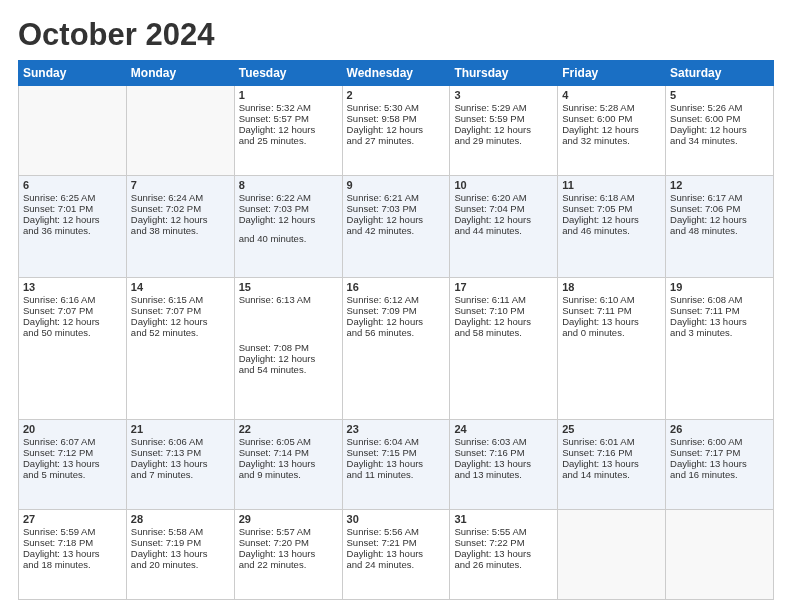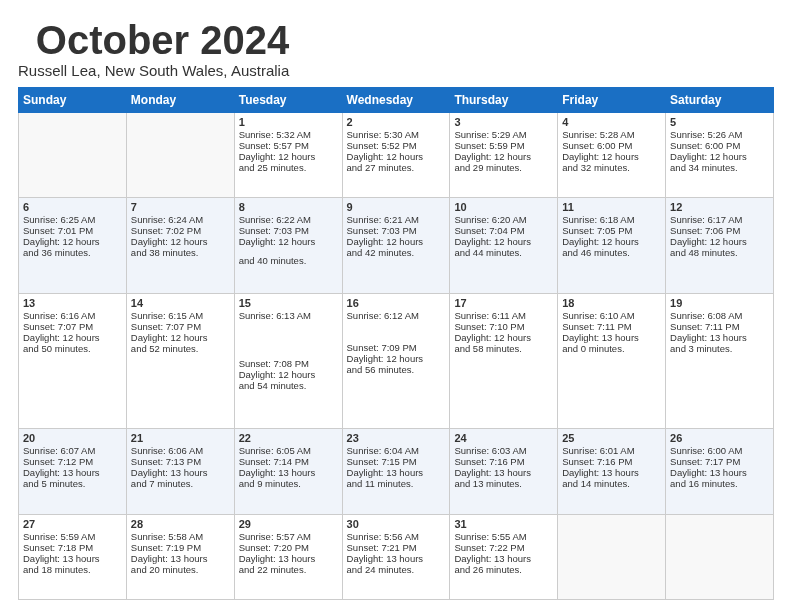--- a/index.html
+++ b/index.html
@@ -25,21 +25,21 @@
     }
     .logo {
       display: flex;
       flex-direction: column;
       align-items: flex-start;
     }
     .title-block {
       text-align: right;
     }
     .month-title {
-      font-size: 40px;
+      font-size: 31px;
       font-weight: bold;
       color: #333;
       line-height: 1.1;
     }
     .location {
       font-size: 15px;
       color: #333;
     }
     .calendar {
       flex: 1;
@@ -87,21 +87,20 @@
       height: 48px;
     }
   </style>
 </head>
 <body>
 
 <div class="page">
   <div class="header">
     <div class="title-block">
       <div class="month-title">October 2024</div>
-      <div class="location">Russell Lea, New South Wales, Australia</div>
     </div>
   </div>
 
   <div class="calendar">
     <table class="cal-table">
       <thead>
         <tr>
           <th>Sunday</th>
           <th>Monday</th>
           <th>Tuesday</th>
@@ -118,21 +117,21 @@
             <td>
               <span class="day-num">1</span>
               <span style="display: block;">Sunrise: 5:32 AM</span>
               <span style="display: block;">Sunset: 5:57 PM</span>
               <span style="display: block;">Daylight: 12 hours</span>
               <span style="display: block;">and 25 minutes.</span>
             </td>
             <td>
               <span class="day-num">2</span>
               <span style="display: block;">Sunrise: 5:30 AM</span>
-              <span style="display: block;">Sunset: 5:52 PM</span>
+              <span style="display: block;">Sunset: 9:58 PM</span>
               <span style="display: block;">Daylight: 12 hours</span>
               <span style="display: block;">and 27 minutes.</span>
             </td>
             <td>
               <span class="day-num">3</span>
               <span style="display: block;">Sunrise: 5:29 AM</span>
               <span style="display: block;">Sunset: 5:59 PM</span>
               <span style="display: block;">Daylight: 12 hours</span>
               <span style="display: block;">and 29 minutes.</span>
             </td>
@@ -220,21 +219,21 @@
             <td>
               <span class="day-num">15</span>
               <span style="display: block;">Sunrise: 6:13 AM</span>
               <span style="display: block; margin-top: 37px;">Sunset: 7:08 PM</span>
               <span style="display: block;">Daylight: 12 hours</span>
               <span style="display: block;">and 54 minutes.</span>
             </td>
             <td>
               <span class="day-num">16</span>
               <span style="display: block;">Sunrise: 6:12 AM</span>
-              <span style="display: block; margin-top: 21px;">Sunset: 7:09 PM</span>
+              <span style="display: block;">Sunset: 7:09 PM</span>
               <span style="display: block;">Daylight: 12 hours</span>
               <span style="display: block;">and 56 minutes.</span>
             </td>
             <td>
               <span class="day-num">17</span>
               <span style="display: block;">Sunrise: 6:11 AM</span>
               <span style="display: block;">Sunset: 7:10 PM</span>
               <span style="display: block;">Daylight: 12 hours</span>
               <span style="display: block;">and 58 minutes.</span>
             </td>

